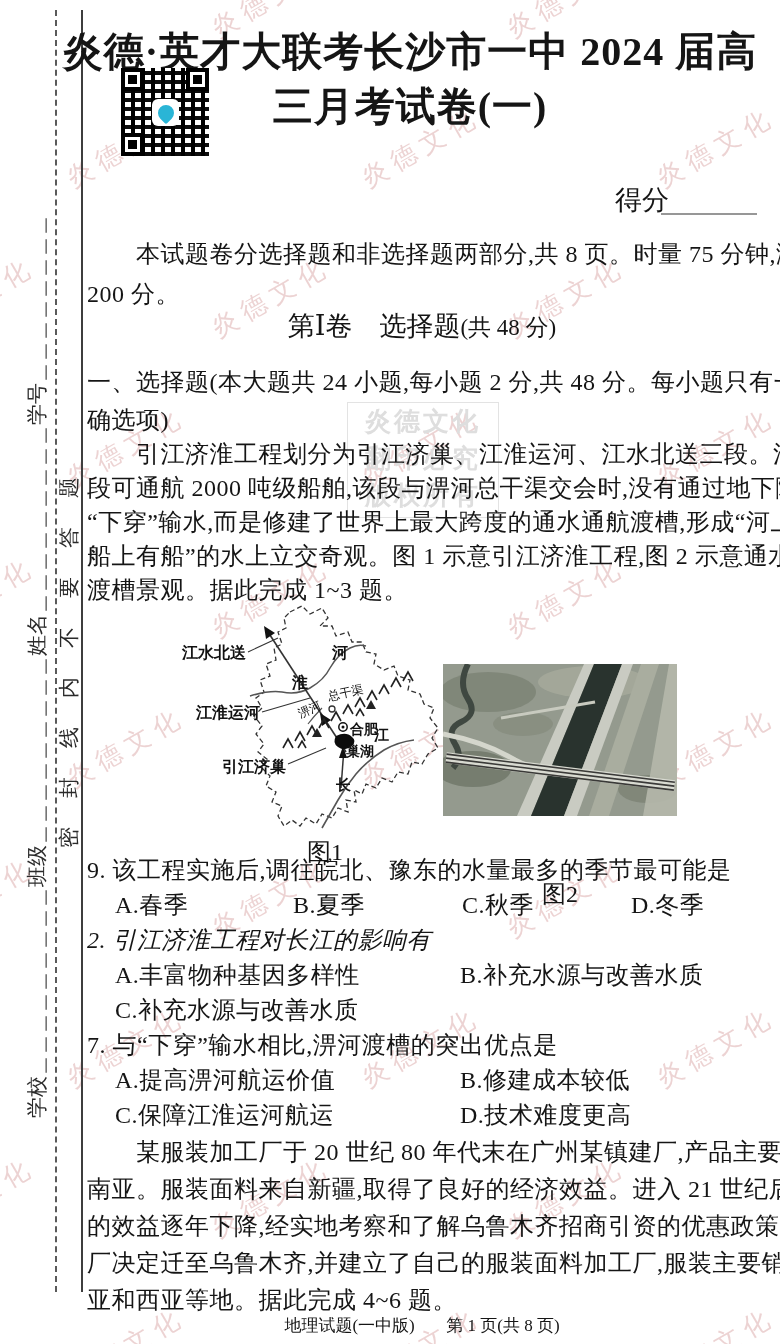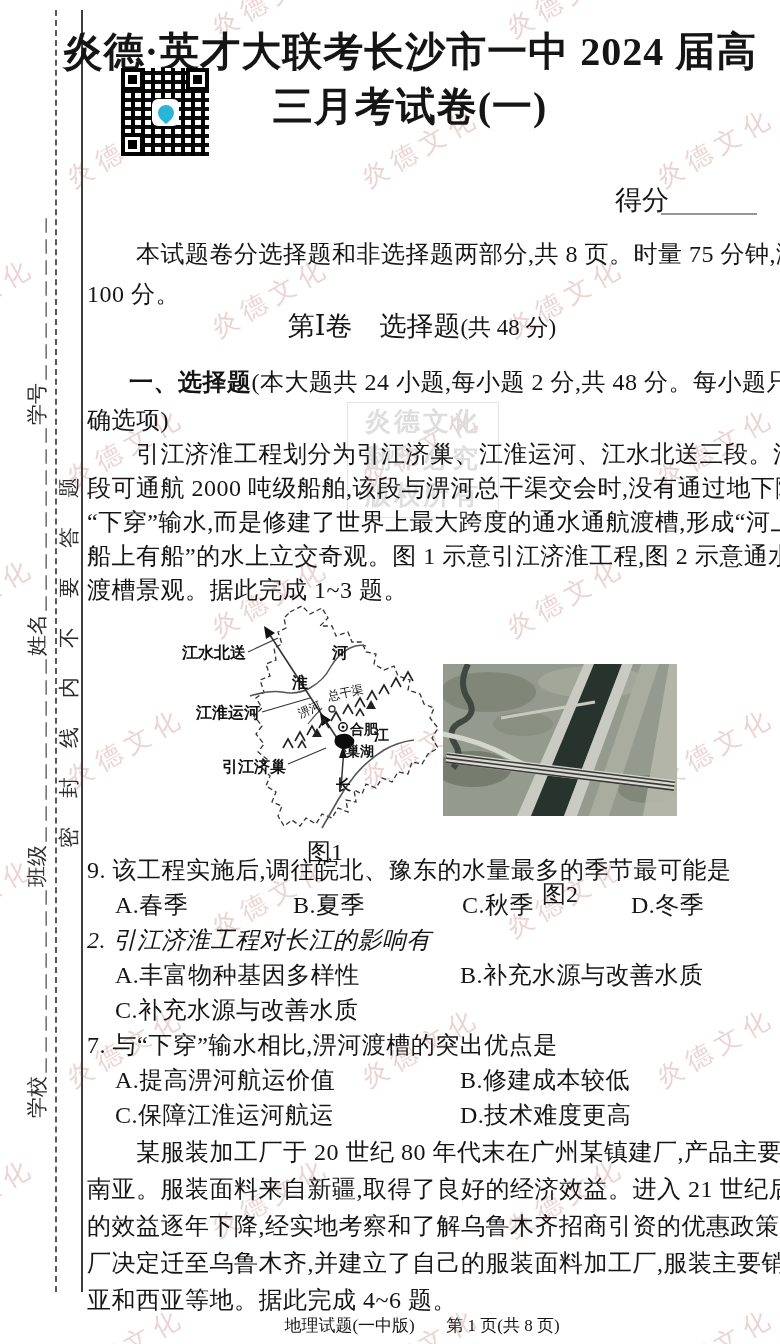--- a/index.html
+++ b/index.html
@@ -1,20 +1,20 @@
 <!DOCTYPE html>
 <html><head>
 <meta charset="utf-8">
 <style>
   html,body{margin:0;padding:0;background:#fff;}
   .page{position:relative;width:780px;height:1344px;background:#ffffff;overflow:hidden;
         font-family:"Liberation Serif","DejaVu Serif",serif;color:#151515;}
   .line{position:absolute;font-size:24px;line-height:29px;white-space:nowrap;letter-spacing:.5px;z-index:3;}
   .indent{padding-left:49px;}
-  .bold{font-weight:bold;margin-left:42px;}
+  .bold{font-weight:normal;}
   .center-col{left:87px;right:23px;text-align:center;}
   
   #wm-layer{position:absolute;inset:0;z-index:0;pointer-events:none;}
   .wm{position:absolute;color:#dba8a8;opacity:.5;font-size:26px;letter-spacing:7px;
       transform:rotate(-30deg);white-space:nowrap;}
   
   .cbox{position:absolute;left:347px;top:402px;width:150px;height:114px;border:1px solid #e3e3e3;
         z-index:1;text-align:center;color:#dedede;font-size:26px;line-height:37px;font-weight:bold;letter-spacing:3px;}
   
   .vline-dashed{position:absolute;left:55px;top:10px;height:1282px;width:0;border-left:2px dashed #5a5a5a;z-index:2;}
@@ -108,21 +108,21 @@
     <div class="qr-logo">
       <div class="qr-drop"></div>
     </div>
   </div>
 
 
   <div class="score-label">得分</div>
   <div class="score-line"></div>
 
   <div class="line indent" style="left:87px;top:240px;">本试题卷分选择题和非选择题两部分,共 8 页。时量 75 分钟,满分</div>
-  <div class="line" style="left:87px;top:280px;">100 分。</div>
+  <div class="line" style="left:87px;top:280px;">200 分。</div>
 
   <div class="sec-title center-col">
     <span>第Ⅰ卷　选择题</span><span class="sec-note">(共 48 分)</span>
   </div>
 
   <div class="line" style="left:87px;top:368px;">
     <span class="bold">一、选择题</span><span>(本大题共 24 小题,每小题 2 分,共 48 分。每小题只有一个正</span>
   </div>
   <div class="line" style="left:87px;top:406px;">确选项)</div>
 

